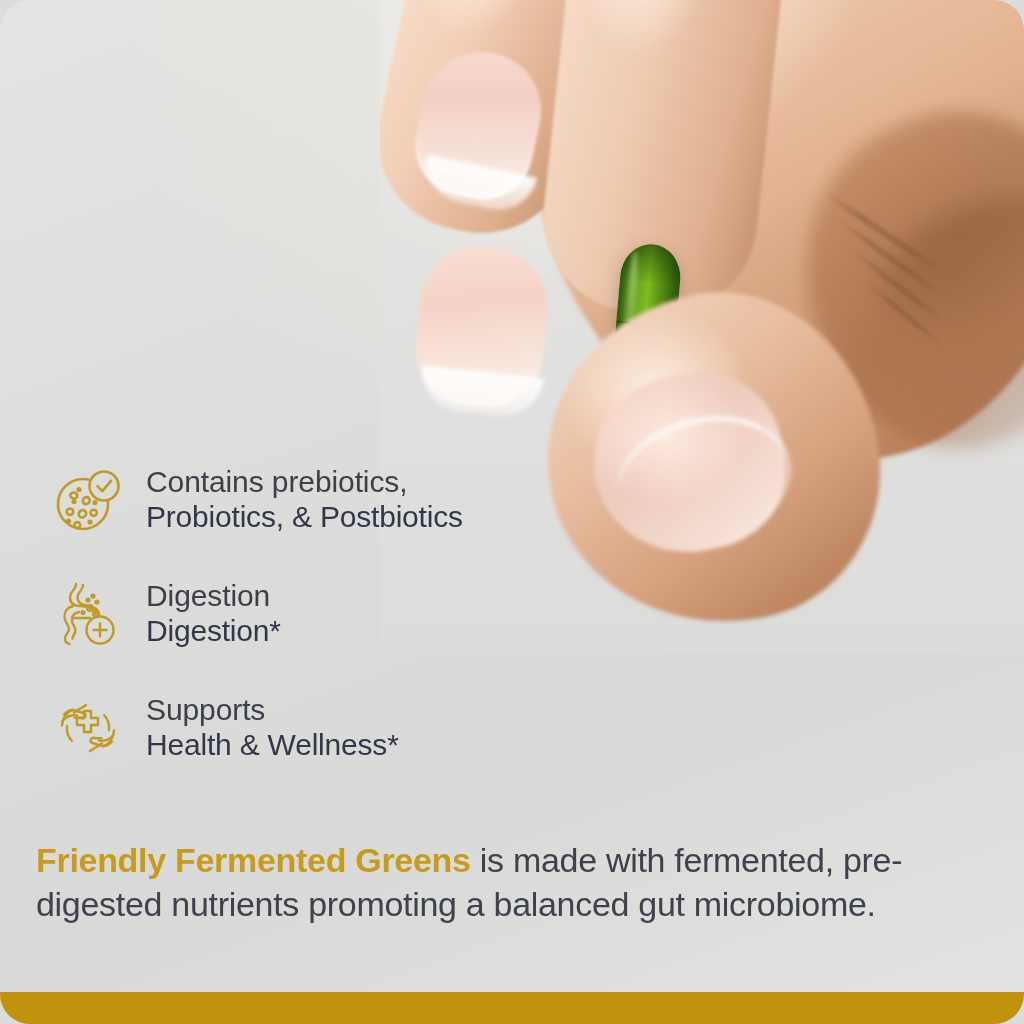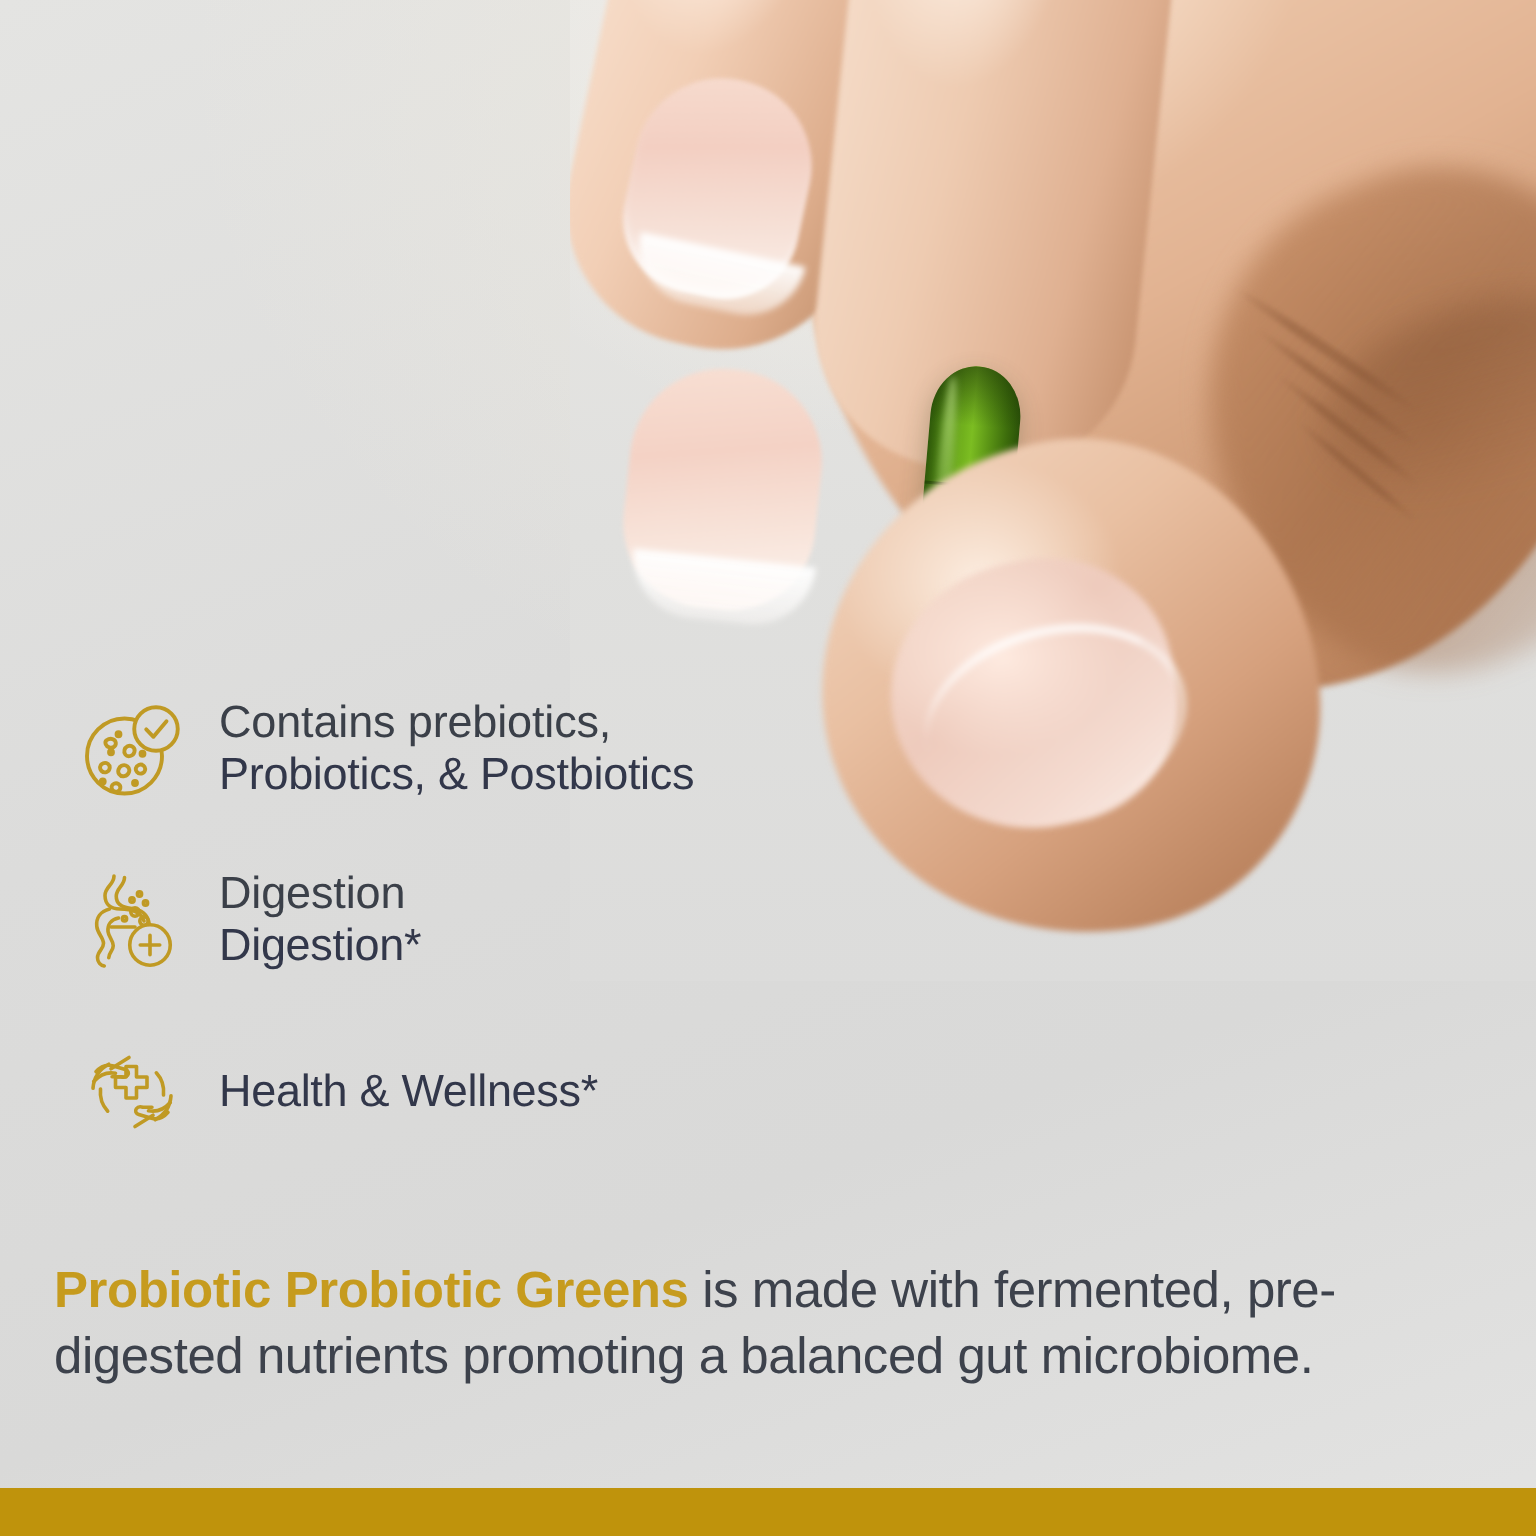--- a/index.html
+++ b/index.html
@@ -19,20 +19,21 @@
 
   
   .canvas {
     position: relative;
     width: 1024px;
     height: 1024px;
     overflow: hidden;
     background:
       radial-gradient(120% 90% at 78% 4%, #eeeae0 0%, rgba(238,234,224,0) 55%),
       linear-gradient(160deg, #e4e4e2 0%, #dcdcdb 42%, #d9d9d8 70%, #e3e3e2 100%);
+    border-radius: 30px;
   }
 
   
   .photo {
     position: absolute;
     left: 380px;
     top: -6px;
     width: 644px;
     height: 660px;
     overflow: hidden;
@@ -426,23 +427,24 @@
           <path d="M61.5 43c-4 4.5-9 6.5-14.5 5.5"></path>
           <path d="M22 20.5 34 13"></path>
           <path d="M50 51.5 38 59"></path>
           <path d="M20.5 17.5C14 21 10.5 26.5 10 33.5"></path>
           <path d="M51.5 54.5C58 51 61.5 45.5 62 38.5"></path>
           <path d="M15 34c-.6 6 1.4 11.5 5.5 15.5" stroke-dasharray="16 7"></path>
           <path d="M57 38c.6-6-1.4-11.5-5.5-15.5" stroke-dasharray="16 7"></path>
         </svg>
       </span>
       <span class="feature-text">
+        <span class="feature-line-1">Supports</span>
         <span class="feature-line-2">Health &amp; Wellness*</span>
       </span>
     </div>
 
   </div>
 
-  <p class="blurb"><span class="brand">Probiotic Probiotic Greens</span><span> is made with fermented, pre-digested nutrients promoting a balanced gut microbiome.</span></p>
+  <p class="blurb"><span class="brand">Friendly Fermented Greens</span><span> is made with fermented, pre-digested nutrients promoting a balanced gut microbiome.</span></p>
 
   <div class="gold-bar"></div>
 
 </div>
 
 </body></html>

